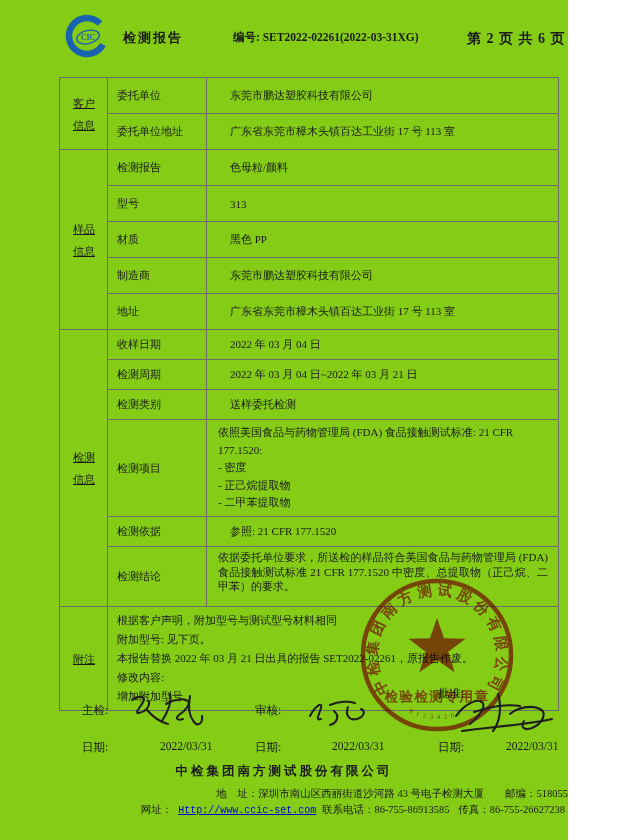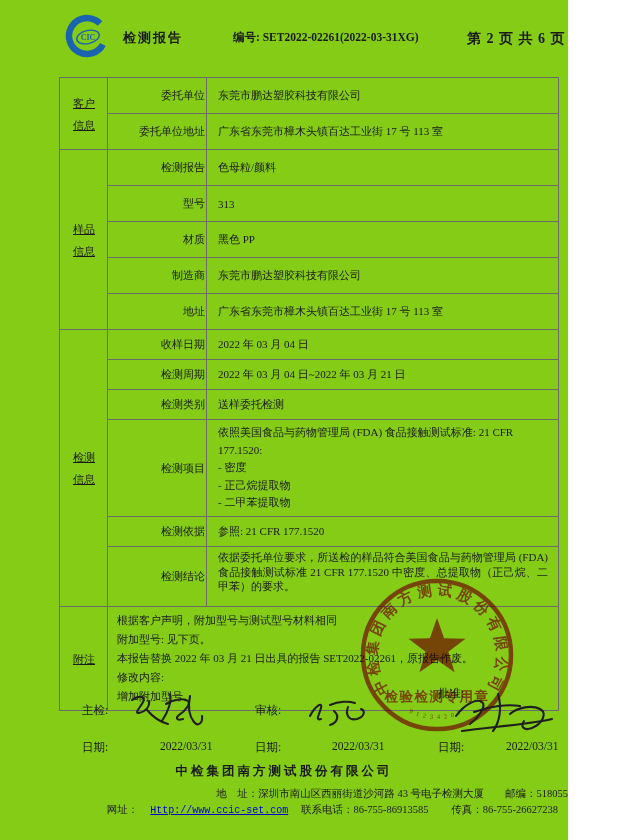--- a/index.html
+++ b/index.html
@@ -16,22 +16,22 @@
   
   table.report{
     position:absolute;left:59px;top:77px;width:499px;
     border-collapse:collapse;table-layout:fixed;
   }
   table.report td{
     border:1px solid #6b6b6b;font-size:11px;color:#1a1a1a;
     vertical-align:middle;overflow:hidden;
   }
   td.sec{text-align:right;padding:0 12px;line-height:22px;text-decoration:underline;}
-  td.lbl{padding-left:9px;text-align:right;}
-  td.val{padding-left:11px;}
+  td.lbl{padding-left:9px;}
+  td.val{padding-left:23px;}
   .h33{height:33px;}
   .h27{height:27px;}
   td.items{height:88px;padding:4px 11px;line-height:17.4px;}
   td.concl{height:44px;padding:3px 10px 12px 11px;line-height:14.6px;text-align:justify;}
   td.notes{height:95px;padding:4px 10px 4px 9px;line-height:19px;}
   
   .sig-area{position:absolute;left:60px;top:686px;width:498px;height:76px;font-size:11.5px;}
   .sig-area .role,.sig-area .dlbl,.sig-area .dval{position:absolute;white-space:nowrap;margin-left:20px;}
   .role1{left:2px;top:17px;}  .role2{left:175px;top:17px;} .role3{left:358px;top:0;}
   .sig1{position:absolute;left:62px;top:0px;}
@@ -42,21 +42,21 @@
   .sig-ink path{stroke:#1f1f1f;stroke-width:2.1;fill:none;stroke-linecap:round;stroke-linejoin:round;}
   
   .stamp{position:absolute;left:352px;top:570px;width:170px;height:170px;
          opacity:.87;mix-blend-mode:multiply;z-index:5;pointer-events:none;}
   
   .footer-company{position:absolute;left:0;top:763px;width:100%;text-align:center;
                   font-size:12.5px;font-weight:bold;letter-spacing:3px;}
   .footer-line{position:absolute;left:0;width:100%;text-align:right;font-size:10.5px;}
   .fl2{top:787px;} .fl3{top:803px;}
   .weblink{color:#0000cc;text-decoration:underline;font-family:"Liberation Mono","DejaVu Sans Mono",monospace;font-size:10px;}
-  .fl3 span{margin:0 10px;}
+  .fl3 span{margin:0 3px;}
 </style>
 </head>
 <body>
 
 <div id="page">
 
   <div class="logo">
     <svg width="46" height="46" viewBox="0 0 46 46">
       <circle cx="23" cy="23" r="18" fill="none" stroke="#1a63ae" stroke-width="6.5" stroke-dasharray="90 24" transform="rotate(28 23 23)"></circle>
       <ellipse cx="24" cy="24" rx="11.5" ry="6.5" fill="none" stroke="#1a63ae" stroke-width="1.4" transform="rotate(-14 24 24)"></ellipse>
@@ -198,18 +198,18 @@
     </text>
     <text x="85" y="131" font-size="13.5" fill="#dd3c30" text-anchor="middle" letter-spacing="1.5" font-family="Liberation Serif, serif" font-weight="bold">检验检测专用章</text>
     <text font-size="6.5" fill="#dd3c30" letter-spacing="4" font-family="Liberation Serif, serif">
       <textPath href="#stampArcBottom" startOffset="50%" text-anchor="middle">91234207</textPath>
     </text>
   </svg>
 
   <div class="footer-company">中检集团南方测试股份有限公司</div>
   <div class="footer-line fl2">地　址：深圳市南山区西丽街道沙河路 43 号电子检测大厦　　邮编：518055</div>
   <div class="footer-line fl3">
-    <span style="margin:12px;font-family:Liberation Mono, monospace;">网址：</span><a class="weblink" href="#">Http://www.ccic-set.com</a>
+    <span style="margin:6px;font-family:Liberation Mono, monospace;">网址：</span><a class="weblink" href="#">Http://www.ccic-set.com</a>
     <span>联系电话：86-755-86913585</span>
     <span>传真：86-755-26627238</span>
   </div>
 
 </div>
 
 </body></html>

